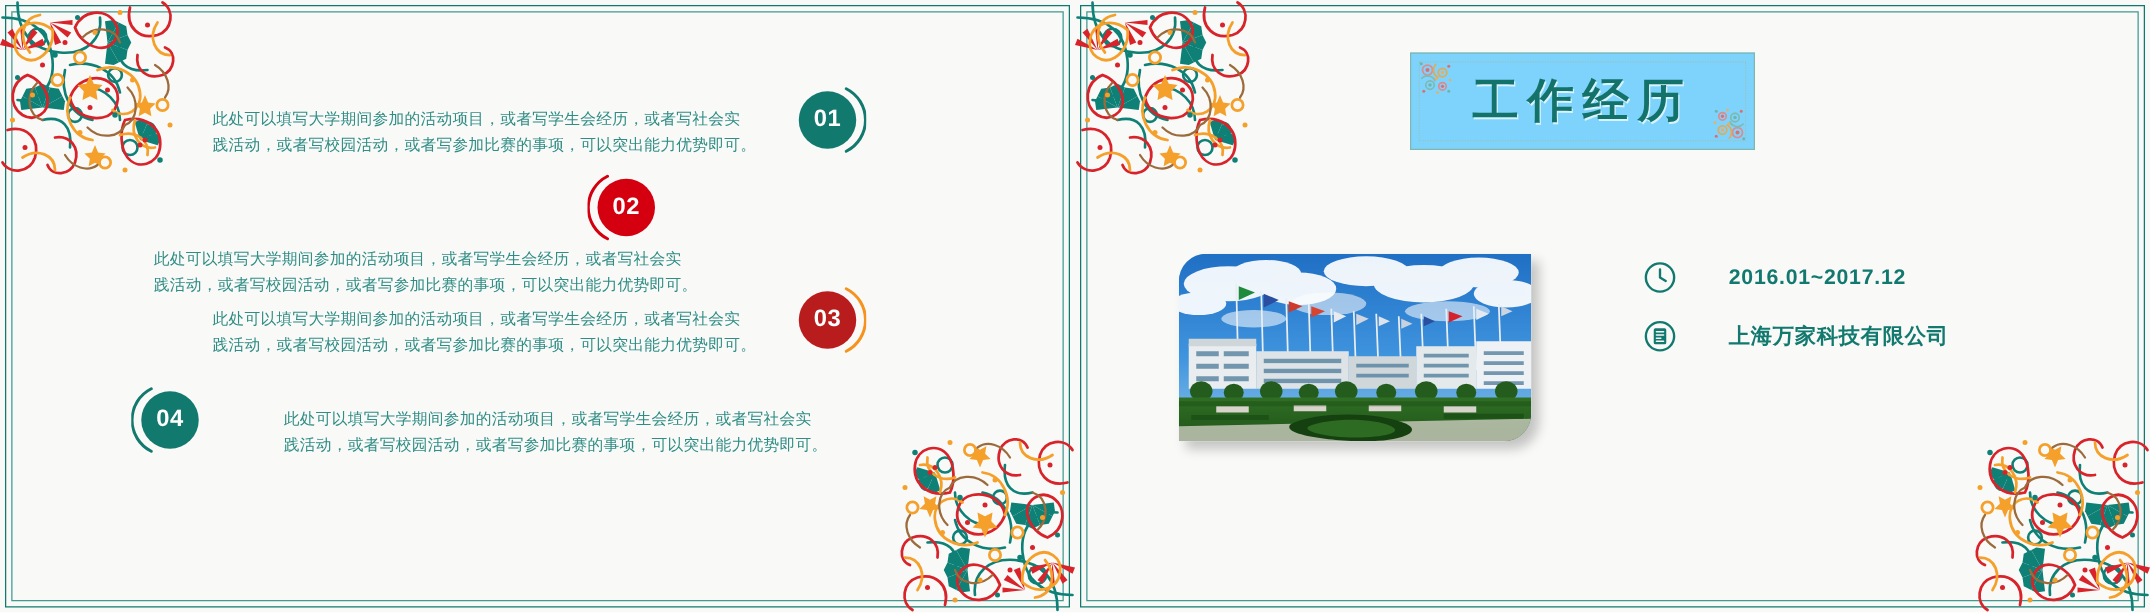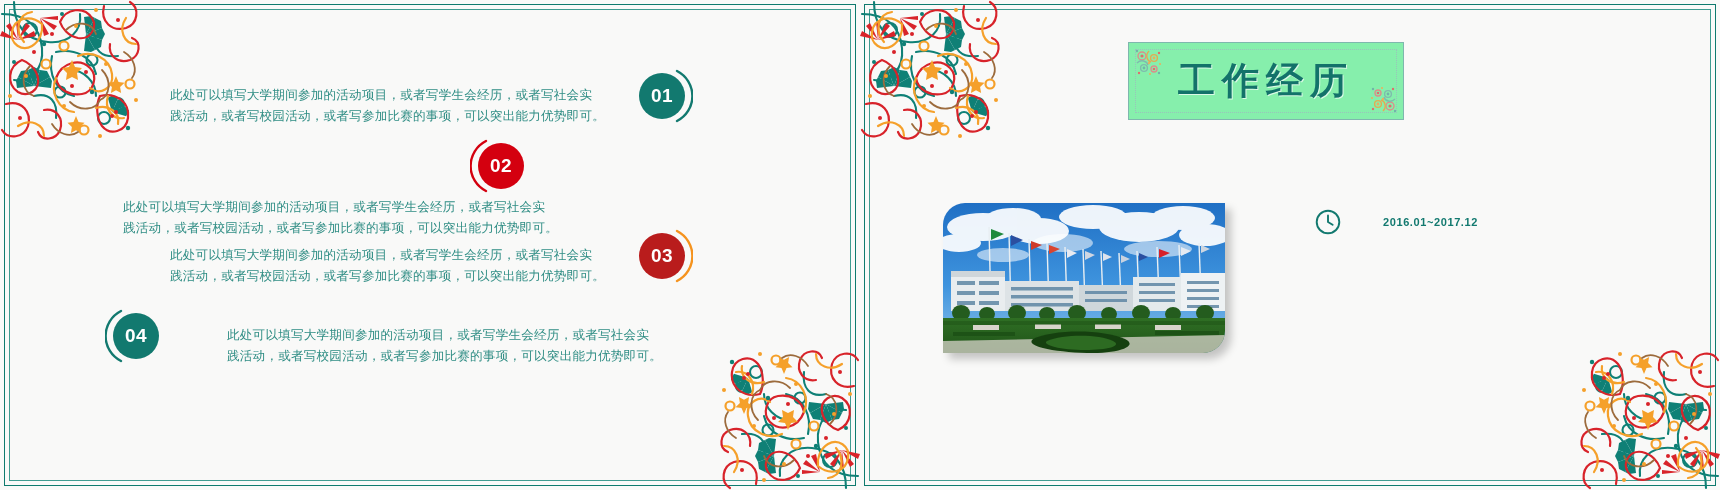--- a/index.html
+++ b/index.html
@@ -102,21 +102,21 @@
     position: absolute;
     left: 0; top: 0;
     width: 62px;
     height: 62px;
   }
 
   
   .title-plaque {
     position: absolute;
     box-sizing: border-box;
-    background: #86efac;
+    background: #7dd3fc;
     border: 1.5px solid #7fb7ae;
     display: flex;
     align-items: center;
     justify-content: center;
   }
   .title-plaque .dotted {
     position: absolute;
     left: 6px; top: 6px; right: 6px; bottom: 6px;
     border: 1.5px dotted #9ac3bb;
     box-sizing: border-box;
@@ -161,21 +161,21 @@
   }
   .info-icon {
     width: 26px;
     height: 26px;
     flex: 0 0 26px;
     margin-right: 42px;
     color: #12796f;
   }
   .info-text {
     color: #12796f;
-    font-size: 11px;
+    font-size: 17px;
     font-weight: bold;
     letter-spacing: 0.6px;
     white-space: nowrap;
   }
 </style>
 </head>
 <body>
 
 <svg width="0" height="0" style="position:absolute" aria-hidden="true">
   <defs>
@@ -547,18 +547,31 @@
     <div class="info-list" style="left:455px; top:198px;">
 
       <div class="info-row">
         <svg class="info-icon" viewBox="0 0 26 26">
           <circle cx="13" cy="13" r="11.3" fill="none" stroke="currentColor" stroke-width="1.9"></circle>
           <path d="M13 6.5 L13 13 L17.6 15.8" fill="none" stroke="currentColor" stroke-width="1.9" stroke-linecap="round" stroke-linejoin="round"></path>
         </svg>
         <span class="info-text">2016.01~2017.12</span>
       </div>
 
+      <div class="info-row">
+        <svg class="info-icon" viewBox="0 0 26 26">
+          <circle cx="13" cy="13" r="11.3" fill="none" stroke="currentColor" stroke-width="1.9"></circle>
+          <rect x="8" y="6.6" width="10" height="12.8" rx="1.3" fill="currentColor"></rect>
+          <g stroke="#f9f9f8" stroke-width="1.3" stroke-linecap="round">
+            <line x1="10.2" y1="9.4" x2="15.8" y2="9.4"></line>
+            <line x1="10.2" y1="12" x2="15.8" y2="12"></line>
+            <line x1="10.2" y1="14.6" x2="13.6" y2="14.6"></line>
+            <line x1="10.2" y1="17" x2="15.8" y2="17"></line>
+          </g>
+        </svg>
+        <span class="info-text">上海万家科技有限公司</span>
+      </div>
 
 
     </div>
   </div>
 
 </div>
 
 </body></html>

